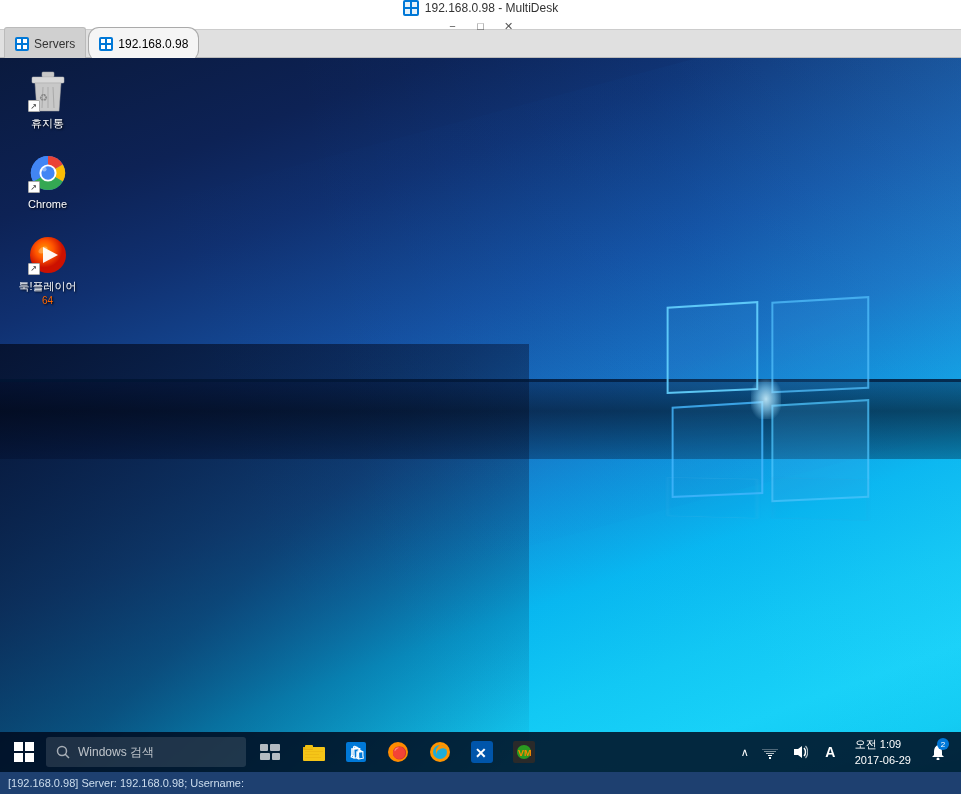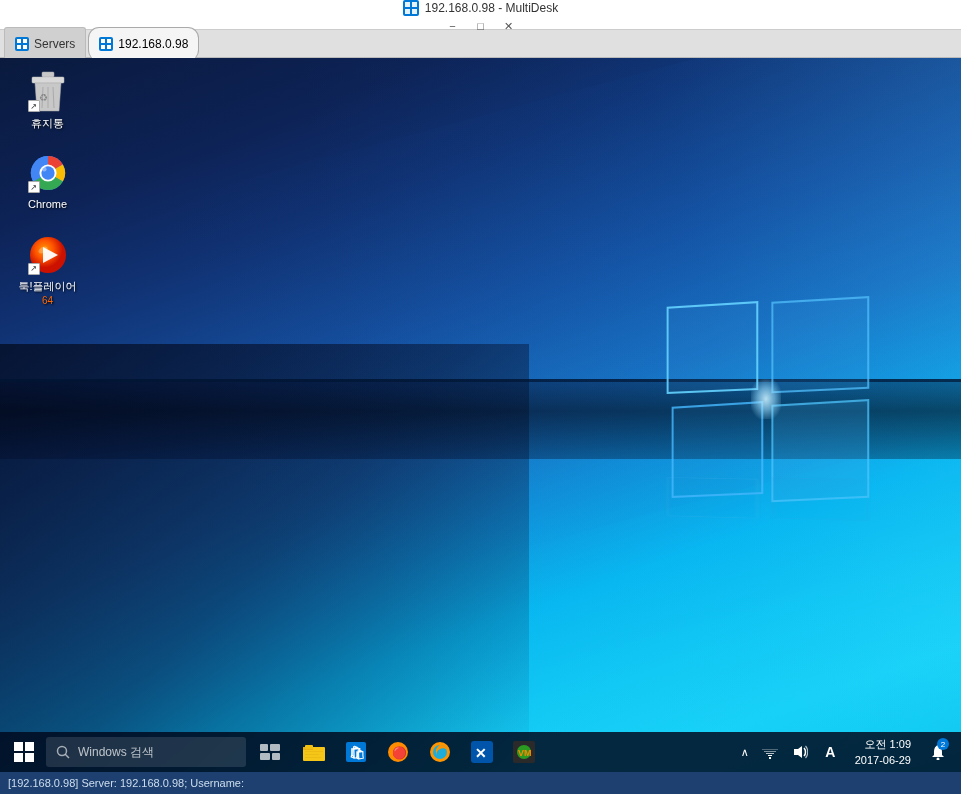--- a/index.html
+++ b/index.html
@@ -290,21 +290,21 @@
       height: 40px;
       display: flex;
       align-items: center;
       justify-content: center;
       cursor: pointer;
       font-size: 14px;
     }
     #clock-area {
       display: flex;
       flex-direction: column;
-      align-items: flex-end;
+      align-items: flex-start;
       justify-content: center;
       font-size: 11px;
       color: white;
       padding: 0 8px;
       cursor: pointer;
       height: 40px;
       line-height: 1.5;
     }
     #notification-btn {
       width: 30px;

